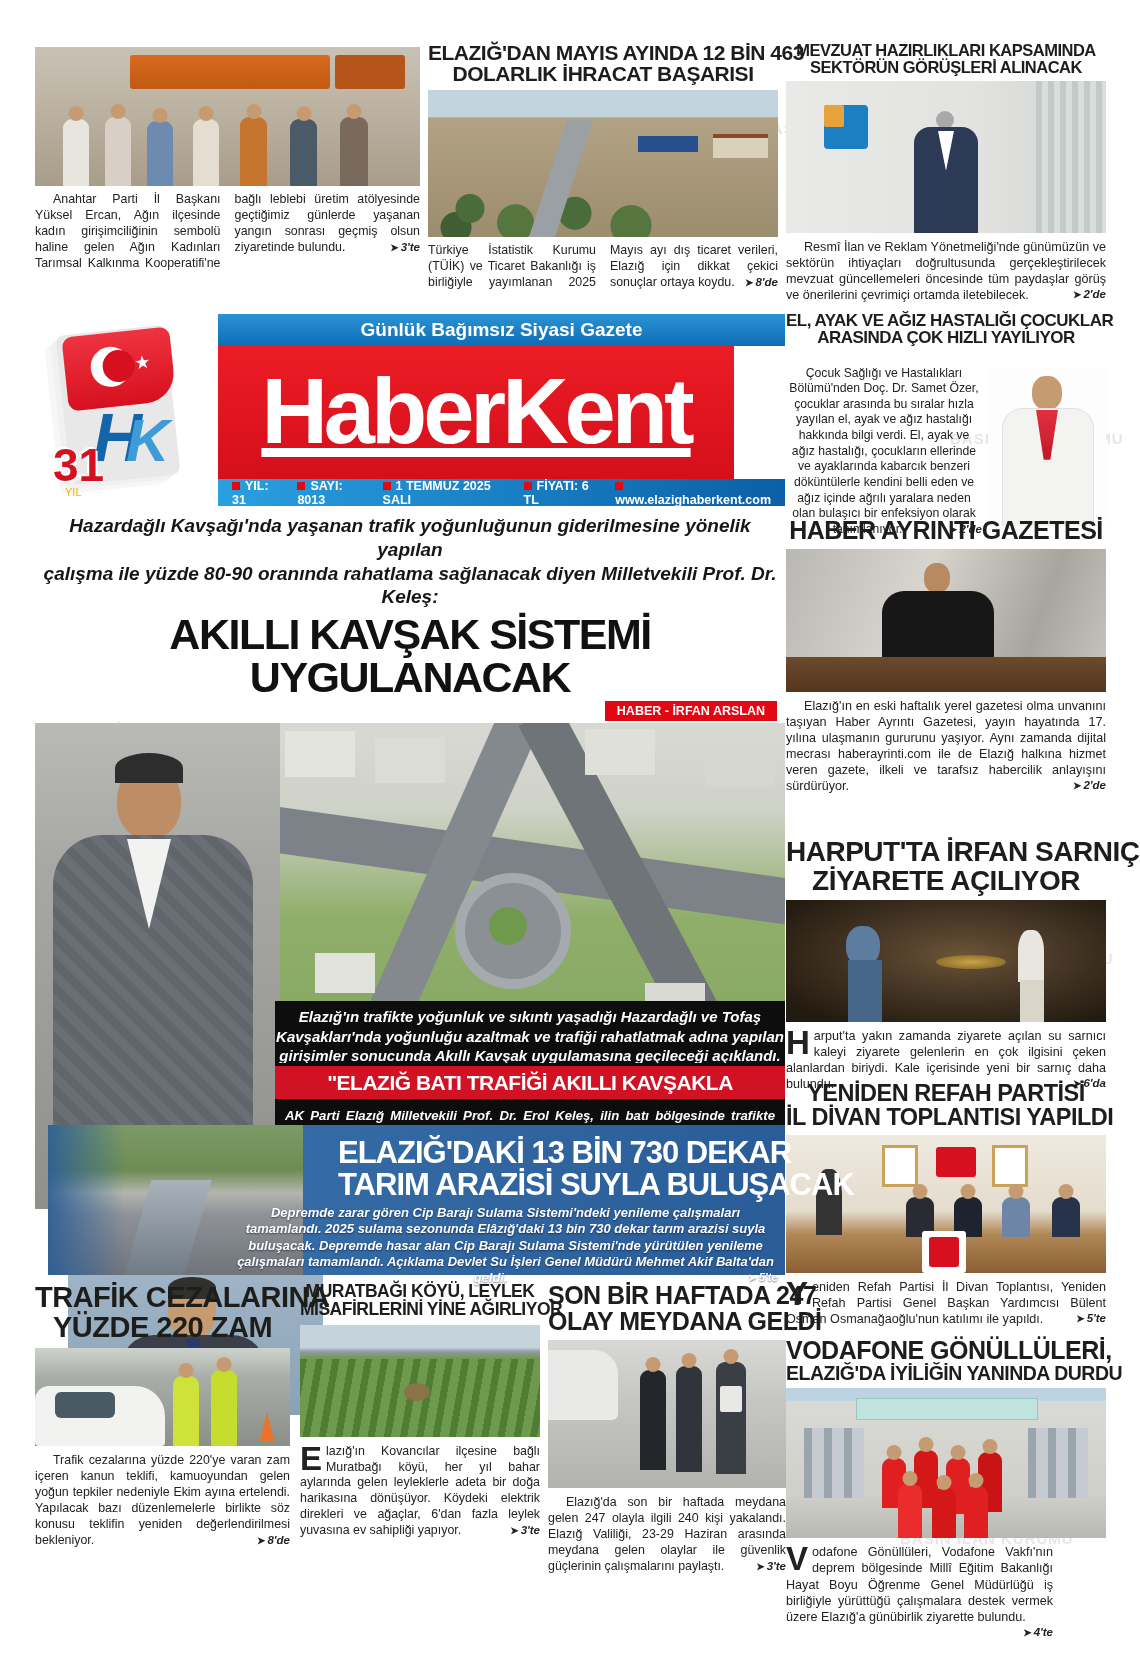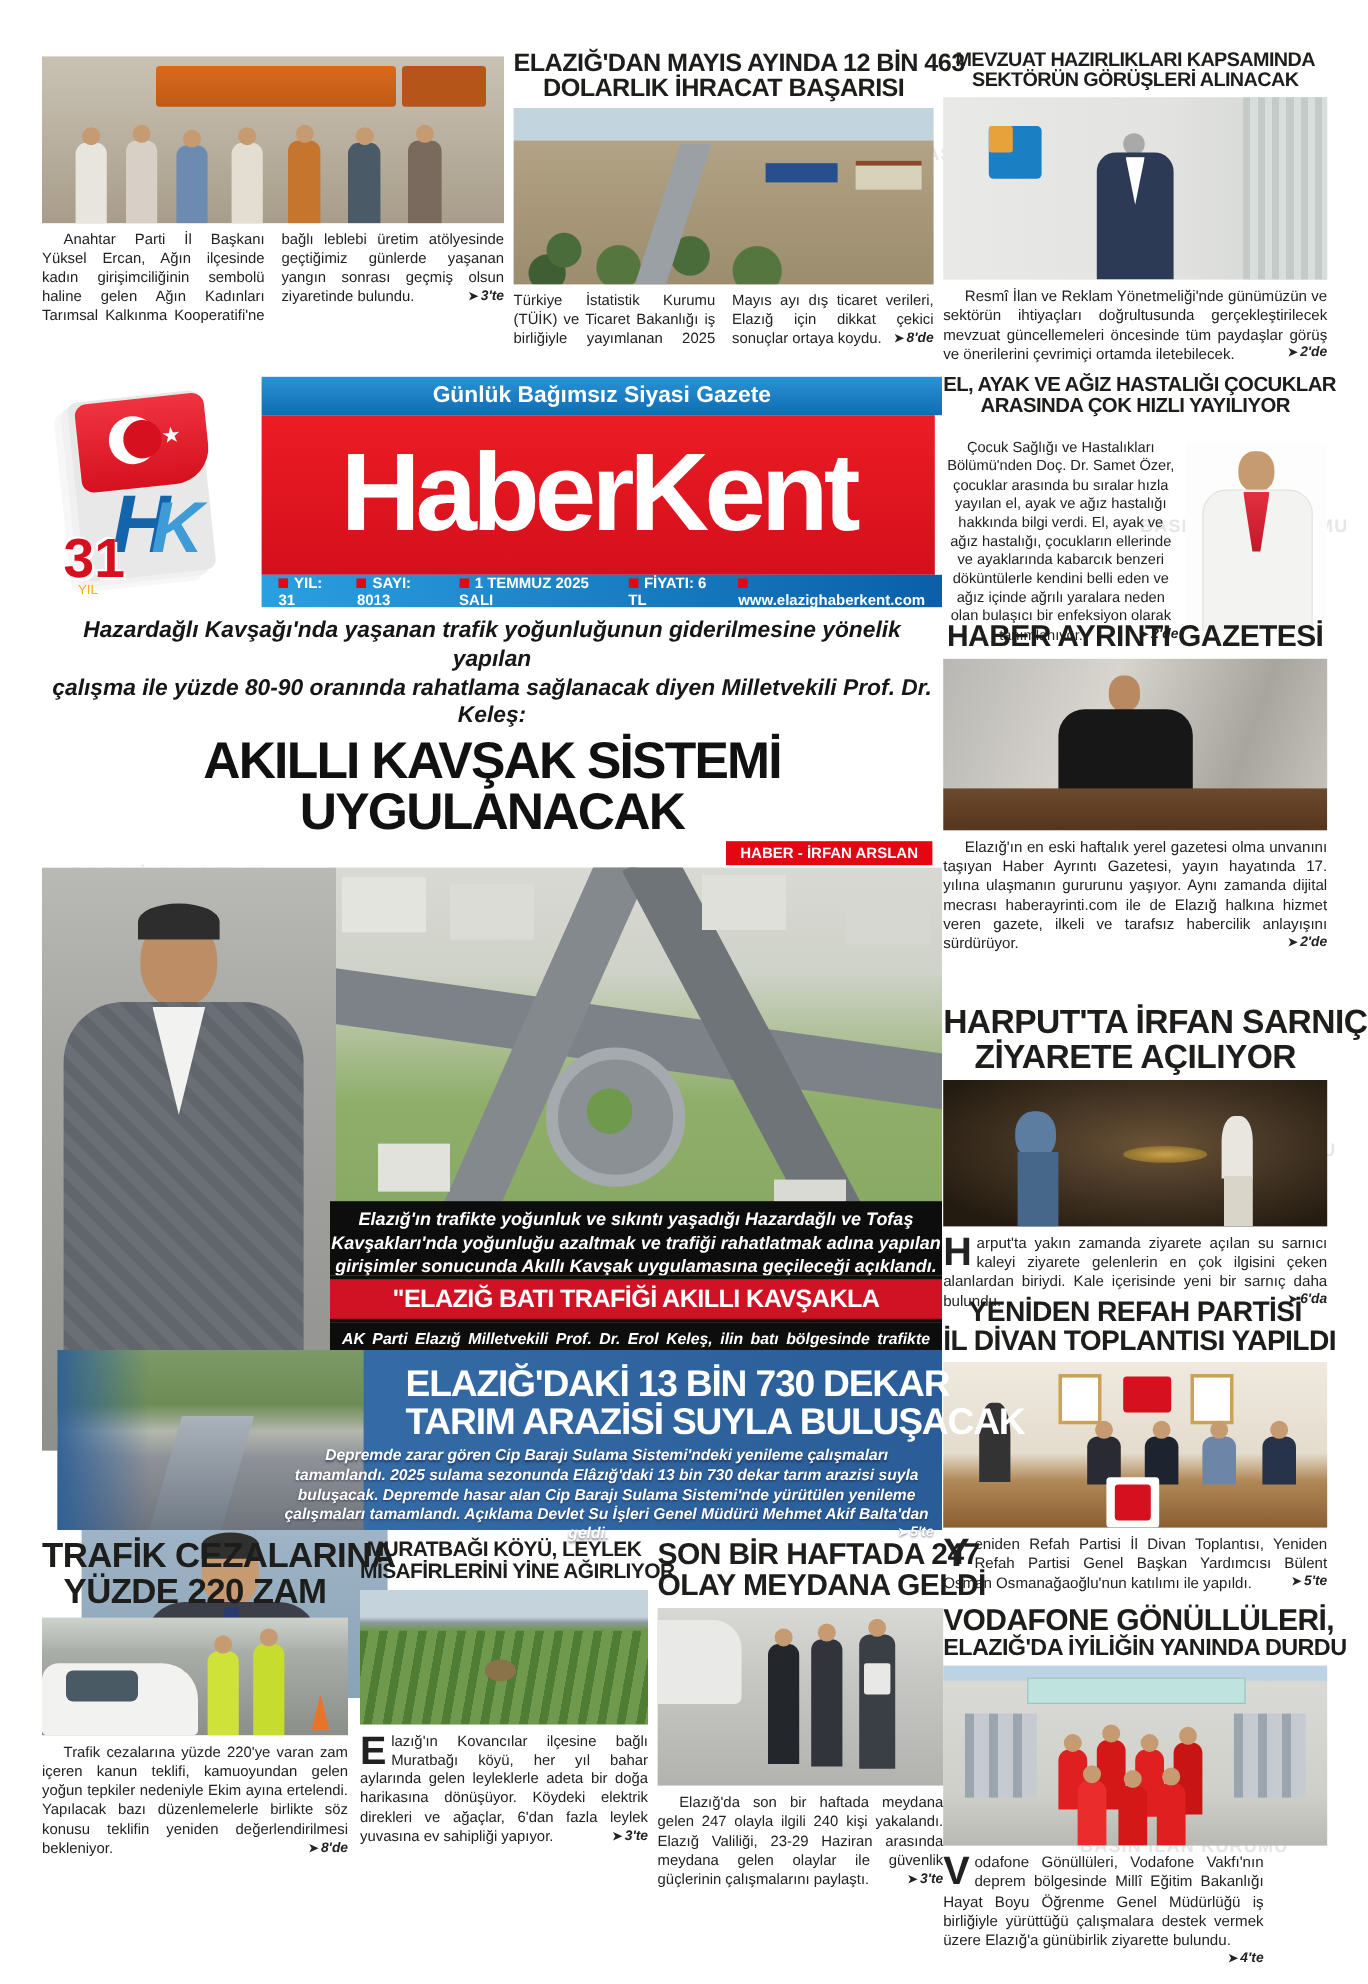--- a/index.html
+++ b/index.html
@@ -126,21 +126,21 @@
         <div class="abs" style="left:70px;top:22px;color:#fff;font-size:18px;">★</div>
       </div>
       <div class="abs" style="left:58px;top:88px;font-weight:bold;font-style:italic;">
         <span style="font-size:68px;color:#1464ac;">H</span><span style="font-size:60px;color:#3e9bd6;margin-left:-16px;">K</span>
       </div>
       <div class="abs" style="left:18px;top:128px;font-weight:bold;font-size:46px;color:#d6101f;text-shadow:2px 2px 0 #fff,-2px -2px 0 #fff;">31</div>
       <div class="abs" style="left:30px;top:176px;font-weight:normal;font-size:11px;color:#f0b400;">YIL</div>
     </div>
 
     <div class="abs tagline-bar" style="left:183px;top:4px;width:567px;height:32px;">Günlük Bağımsız Siyasi Gazete</div>
-    <div class="abs red-banner" style="left:183px;top:36px;width:561px;height:133px;font-size:92px;line-height:130px;">HaberKent</div>
+    <div class="abs red-banner" style="left:183px;top:36px;width:516px;height:133px;font-size:92px;line-height:130px;text-decoration:underline;">HaberKent</div>
     <div class="abs date-strip" style="left:183px;top:169px;width:539px;height:27px;justify-content:space-between;">
       <span>YIL: 31</span>
       <span>SAYI: 8013</span>
       <span>1 TEMMUZ 2025 SALI</span>
       <span>FİYATI: 6 TL</span>
       <span>www.elazighaberkent.com</span>
     </div>
   </div>
 
   <div class="abs" style="left:786px;top:312px;width:320px;">

